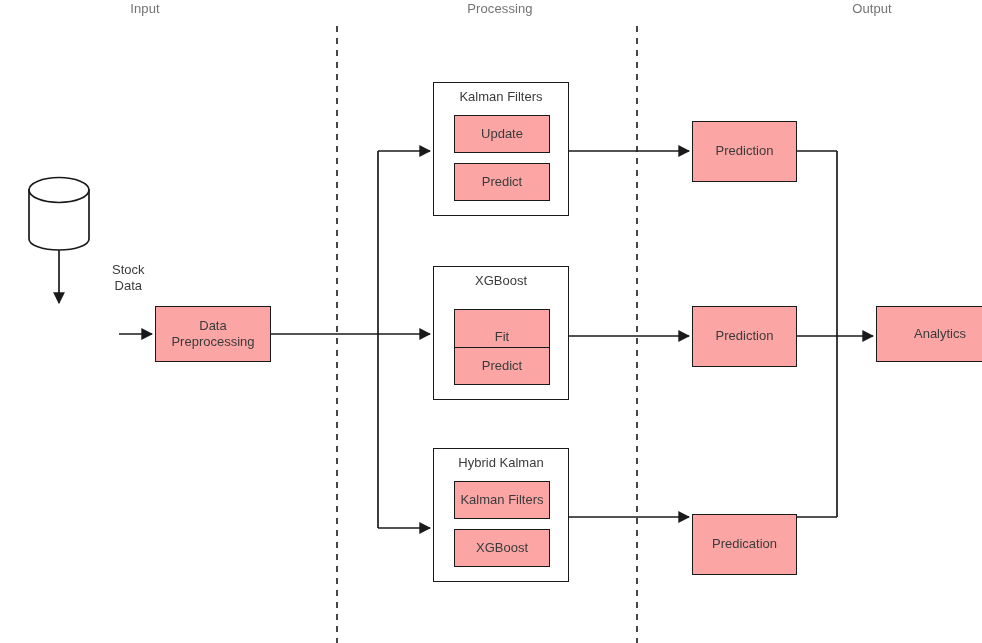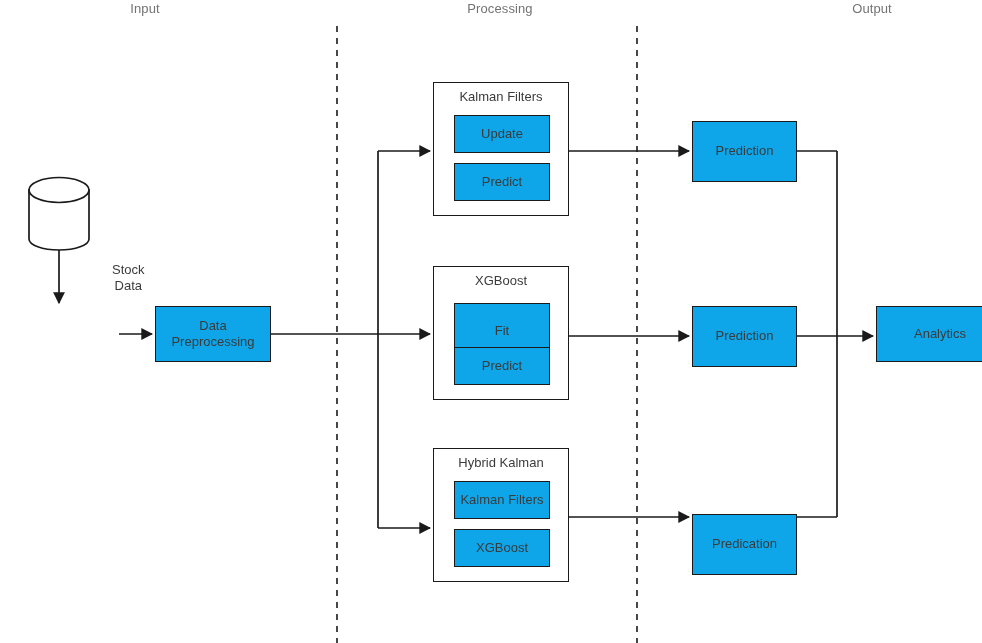--- a/index.html
+++ b/index.html
@@ -29,21 +29,21 @@
     font-size: 13px;
     color: #737373;
     white-space: nowrap;
     transform: translateX(-50%);
     letter-spacing: 0.1px;
   }
   .node {
     position: absolute;
     box-sizing: border-box;
     border: 1.6px solid #1a1a1a;
-    background: #0ea5e9;
+    background: #fca5a5;
     display: flex;
     align-items: center;
     justify-content: center;
     text-align: center;
     font-size: 13px;
     color: #3b3b3b;
     line-height: 1.25;
   }
   .group-node {
     position: absolute;
@@ -138,21 +138,21 @@
   </div>
 
   <div class="group-node" style="left:433px; top:82px; width:136px; height:134px;">
     <div class="group-label">Kalman Filters</div>
     <div class="node" style="left:20px; top:32px; width:96px; height:38px;">Update</div>
     <div class="node" style="left:20px; top:80px; width:96px; height:38px;">Predict</div>
   </div>
 
   <div class="group-node" style="left:433px; top:266px; width:136px; height:134px;">
     <div class="group-label">XGBoost</div>
-    <div class="node" style="left:20px; top:36px; width:96px; height:56px;">Fit</div>
+    <div class="node" style="left:20px; top:42px; width:96px; height:56px;">Fit</div>
     <div class="node" style="left:20px; top:80px; width:96px; height:38px;">Predict</div>
   </div>
 
   <div class="group-node" style="left:433px; top:448px; width:136px; height:134px;">
     <div class="group-label">Hybrid Kalman</div>
     <div class="node" style="left:20px; top:32px; width:96px; height:38px;">Kalman Filters</div>
     <div class="node" style="left:20px; top:80px; width:96px; height:38px;">XGBoost</div>
   </div>
 
   <div class="node" style="left:692px; top:121px; width:105px; height:61px;">Prediction</div>

